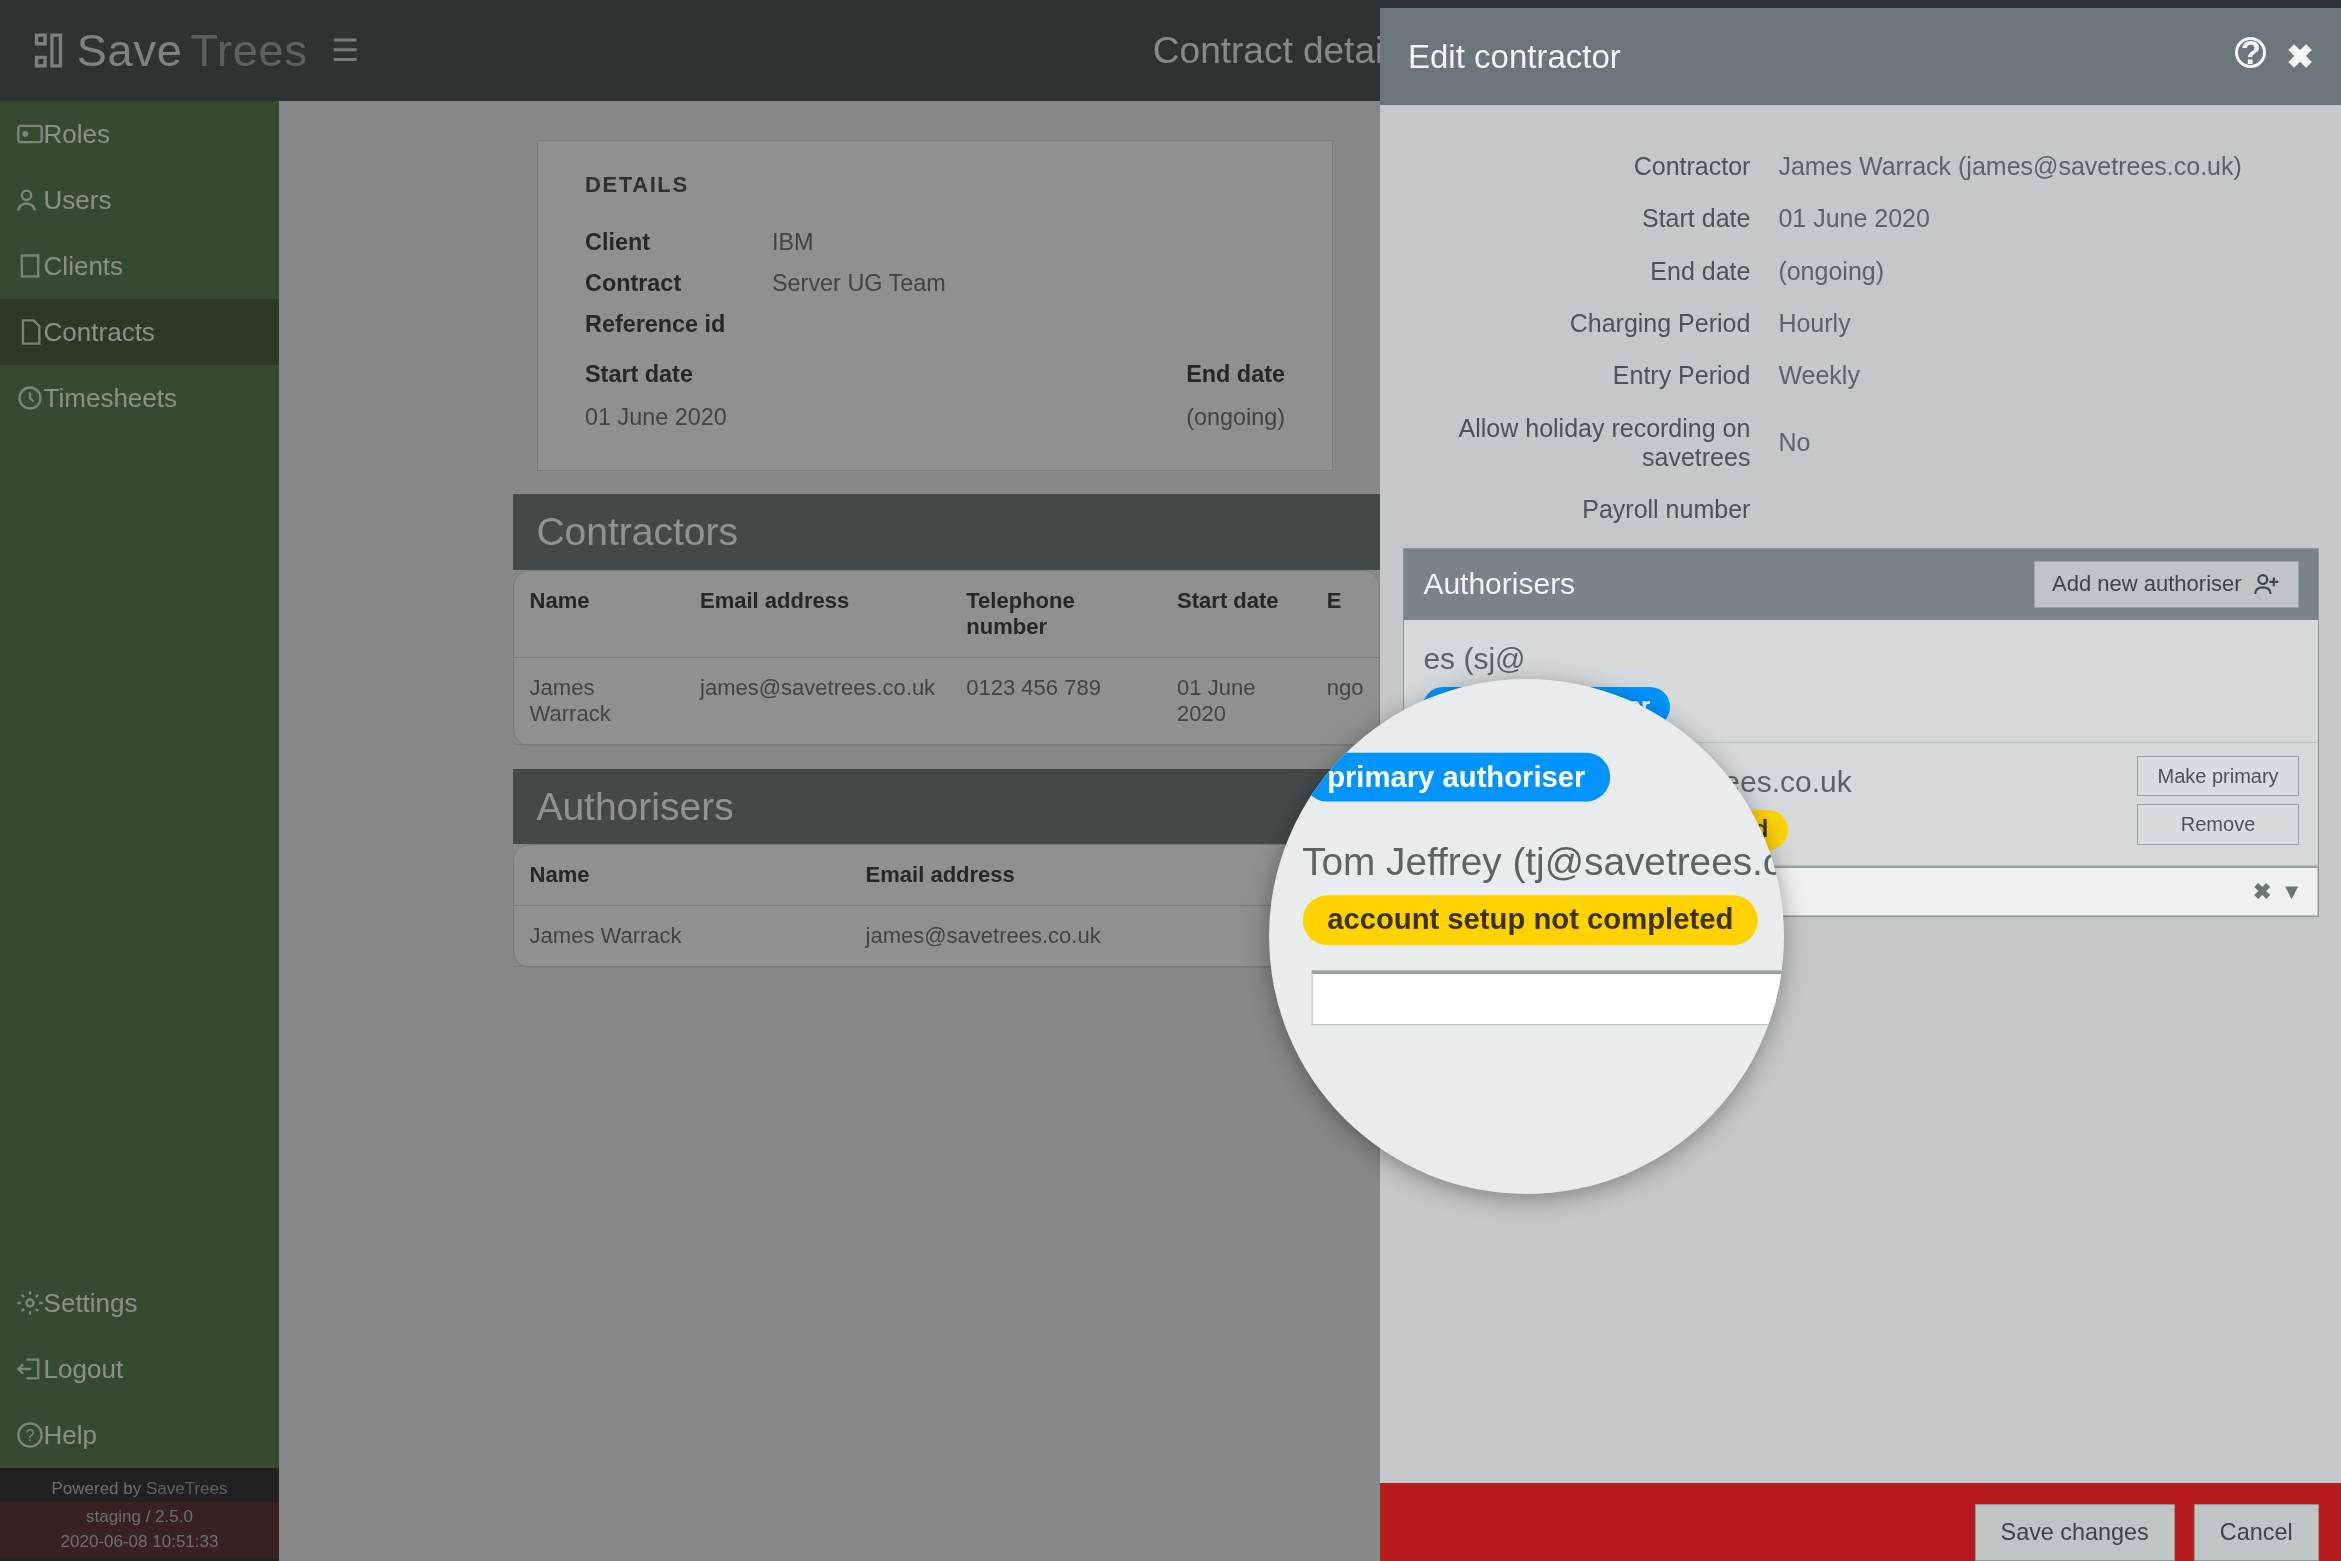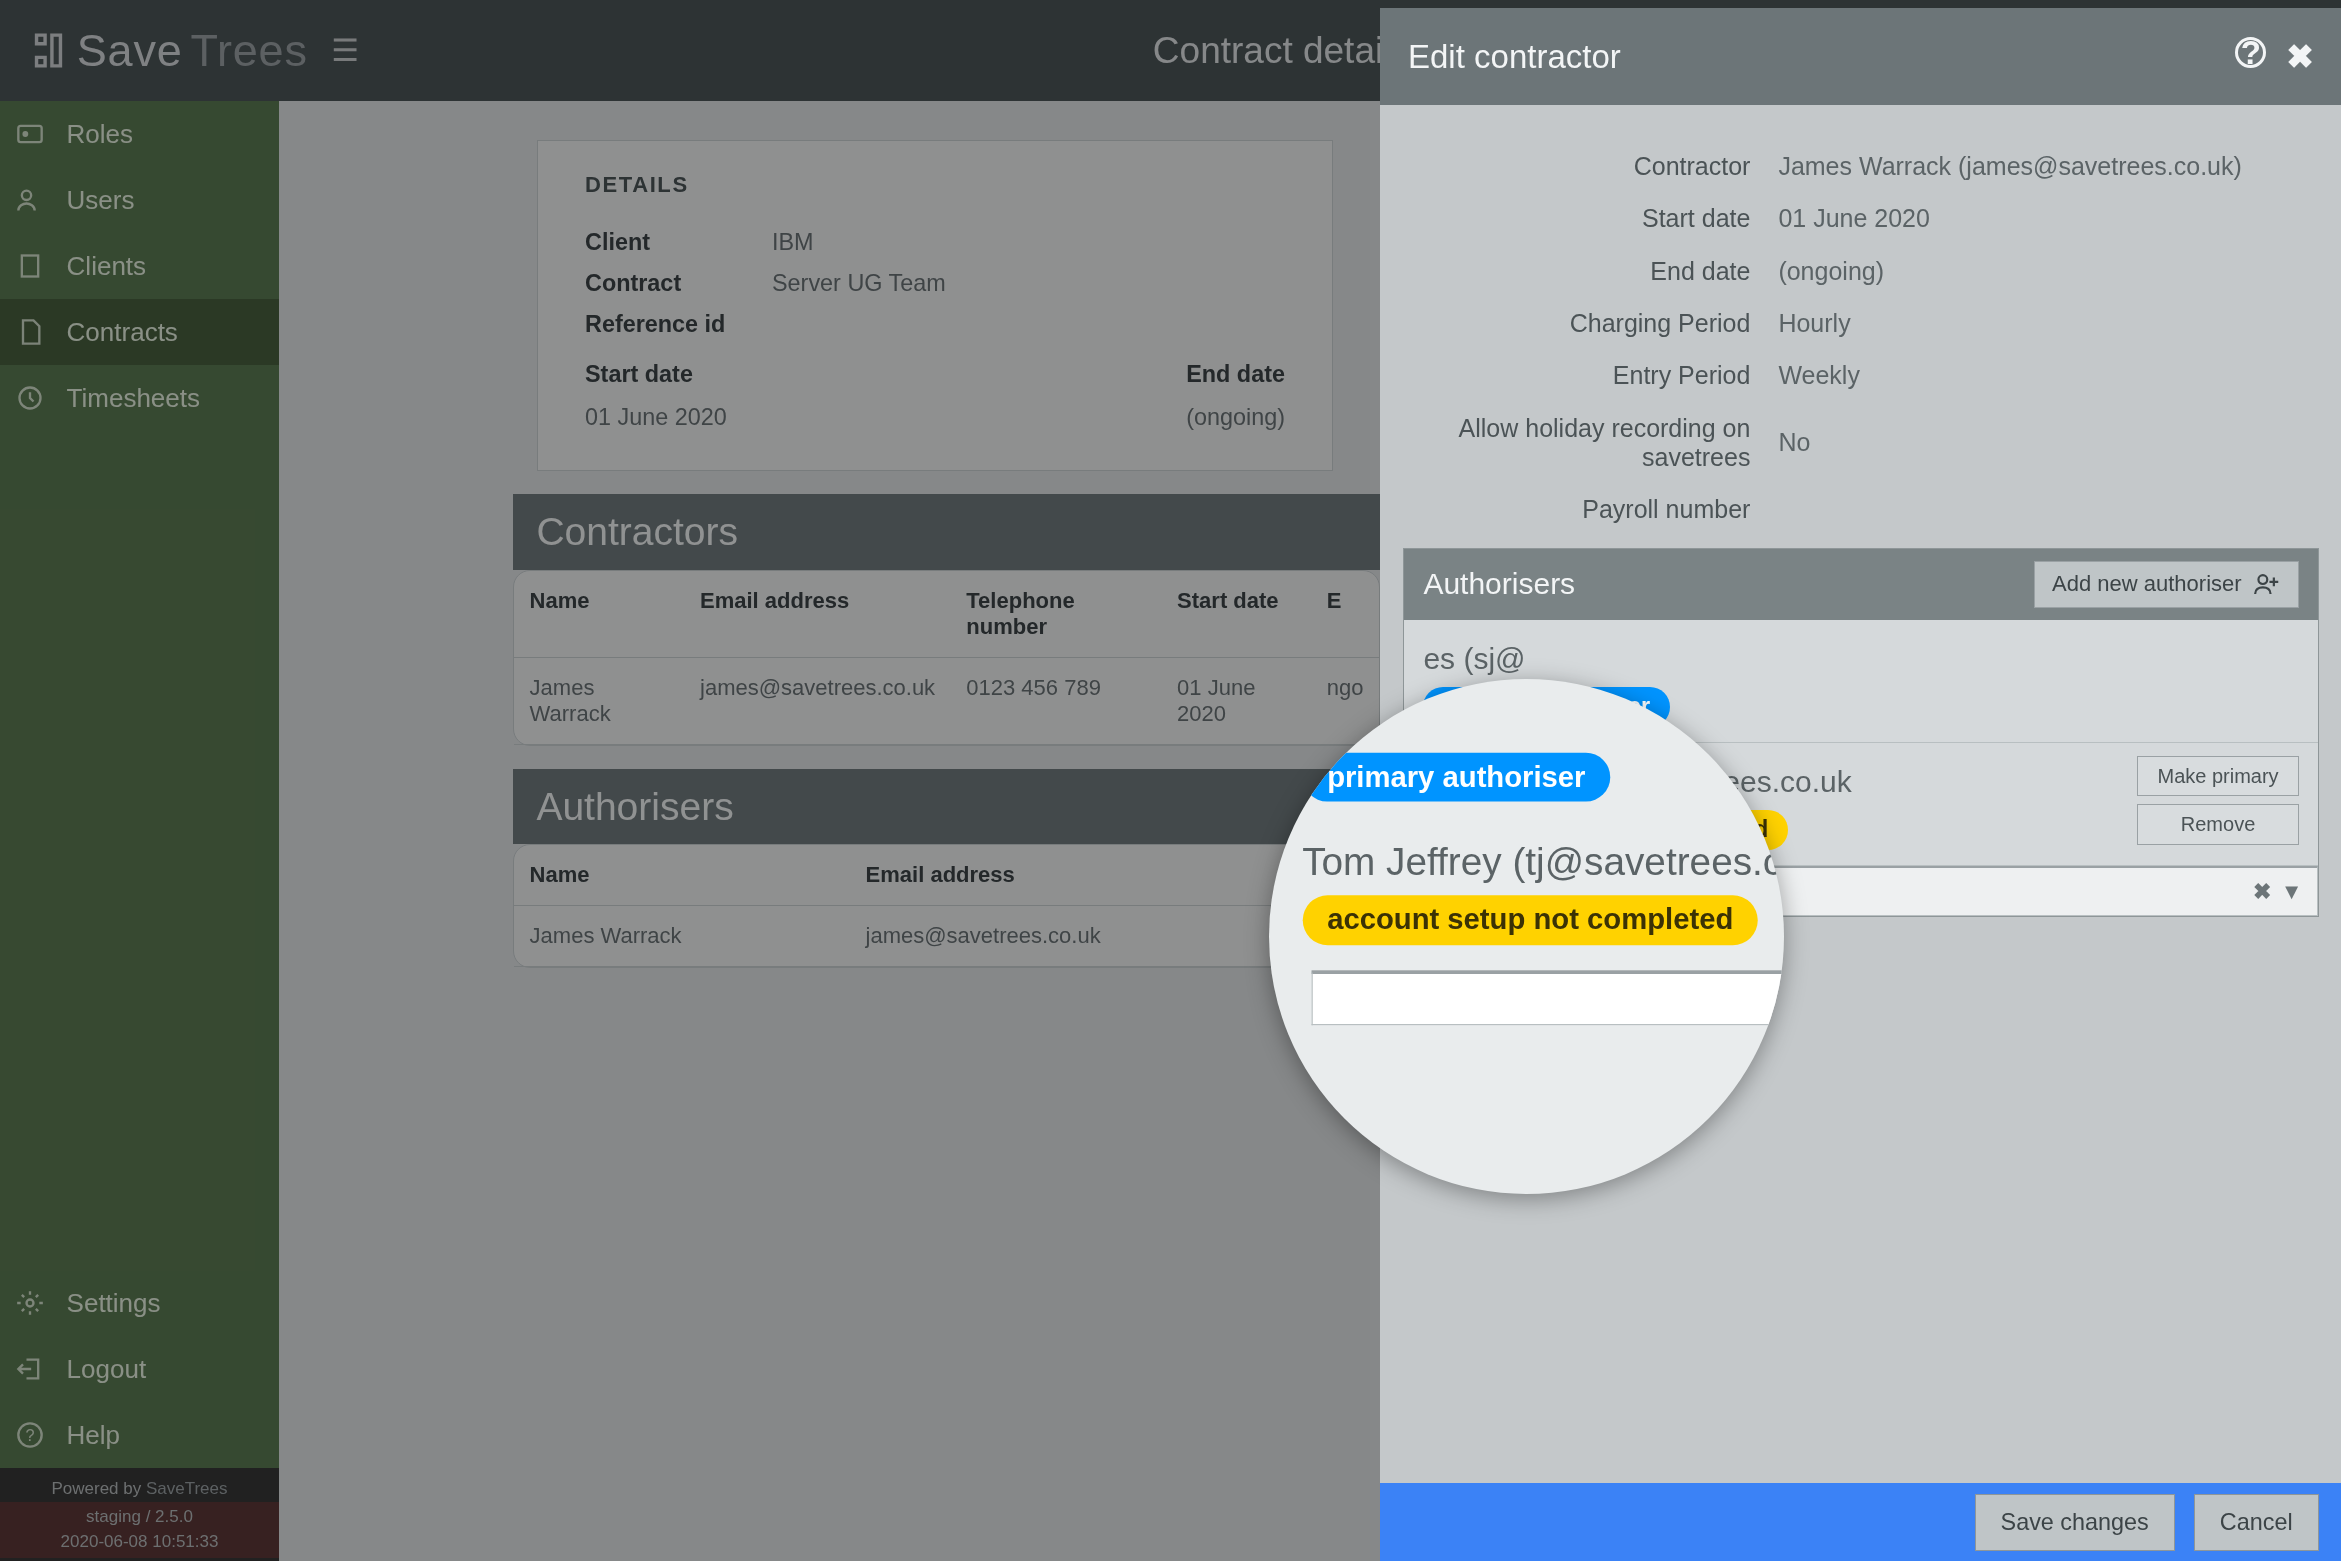--- a/index.html
+++ b/index.html
@@ -13,21 +13,21 @@
 .topbar { position: absolute; left:0; top:0; right:0; height:101px; background:#4c5558; color:#e4e8ea; display:flex; align-items:center; padding:0 28px; z-index:10; }
 .logo { display:flex; align-items:center; gap:7.8px; font-size:45px; font-weight:300; letter-spacing:0.8px; color:#d4d8da; }
 .logo svg { width:41px; height:41px; }
 .logo .t2 { color:#9aa1a4; }
 .menu-icon { margin-left:23.4px; font-size:31px; color:#c8cccd; }
 .page-title { flex:1; text-align:right; font-size:37px; color:#dfe3e5; font-weight:300; margin-right:882px; display:flex; align-items:center; justify-content:flex-end; gap:15.6px;}
 .page-title svg{ width:25px; height:31px; }
 
 
 .sidebar { position:absolute; left:0; top:101px; bottom:0; width:279px; background:#5b7a52; color:#e6f0e0; z-index:5; display:flex; flex-direction:column; }
-.sidebar .item { display:flex; align-items:center; gap:23px; height:66px; padding:0 15.6px; font-size:26px; color:#e6f0e0; }
+.sidebar .item { display:flex; align-items:center; gap:0; height:66px; padding:0 15.6px; font-size:26px; color:#e6f0e0; }
 .sidebar .item.active { background:#48603f; }
 .sidebar .item svg { width:28px; height:28px; opacity:0.85; }
 .sidebar .spacer { flex:1; }
 .sidebar .footer { background:#373737; text-align:center; color:#b5b9bb; font-size:17px; padding:7.8px 0 3.1px; }
 .sidebar .footer .l1 { padding:3.1px 0; }
 .sidebar .footer .l2 { background:#5d3837; padding:4.7px 0; }
 .sidebar .footer .l3 { background:#5d3837; padding-bottom:6.2px; }
 .sidebar .footer a { color:#9aa1a4; }
 
 
@@ -72,21 +72,21 @@
 .auth-item .nm { font-size:30px; color:#5b6366; font-weight:300; }
 .badge { display:inline-block; border-radius:23.4px; padding:6.2px 20px; font-size:23.4px; font-weight:700; margin-top:11px; }
 .badge.blue { background:#0094ff; color:#fff; }
 .badge.yellow { background:#ffd200; color:#3b3205; }
 .auth-item .btns { position:absolute; right:19px; top:12.5px; display:flex; flex-direction:column; gap:7.8px; }
 .auth-item .btns button { background:#d8dcde; border:0.8px solid #9aa1a4; color:#4b5356; font-size:20px; padding:7.8px 19px; min-width:156px; }
 .auth-srch { background:#eef0f1; border:0.8px solid #b8bfc1; border-top:2.3px solid #9aa1a4; height:50px; margin:0 0 0 0; position:relative; }
 .auth-srch .xc { position:absolute; right:14px; top:11px; display:flex; gap:9.4px; color:#6c7578; font-size:22px;}
 .auth-srch .xc span{font-weight:700;}
 
-.rpanel-f { height:78px; background:#3b82f6; display:flex; align-items:center; justify-content:flex-end; gap:19px; padding:0 23.4px; }
+.rpanel-f { height:78px; background:#b91c1c; display:flex; align-items:flex-end; justify-content:flex-end; gap:19px; padding:0 23.4px; }
 .rpanel-f button { background:#bfc5c7; border:0.8px solid #8e9698; color:#3c4447; font-size:23.4px; padding:14px 25px; }
 
 
 .magwrap { position:absolute; width:515px; height:515px; border-radius:50%; overflow:hidden; left:1269px; top:679px; z-index:50; background:#e9eced; box-shadow:0 4.7px 23.4px rgba(0,0,0,0.35); }
 .maginner { transform-origin: top left; transform: scale(1.25); width:515px; }
 .maginner .mag-item1 { padding:17px 26.5px 7.8px; }
 .maginner .mag-item1 .nm { font-size:30px; color:#5b6366; font-weight:300; }
 .maginner .badge { margin-top:7.8px; }
 .maginner .mag-item2 { padding:23.4px 26.5px 6.2px; position:relative; }
 .maginner .mag-item2 .nm { font-size:31px; color:#5b6366; font-weight:300; }

